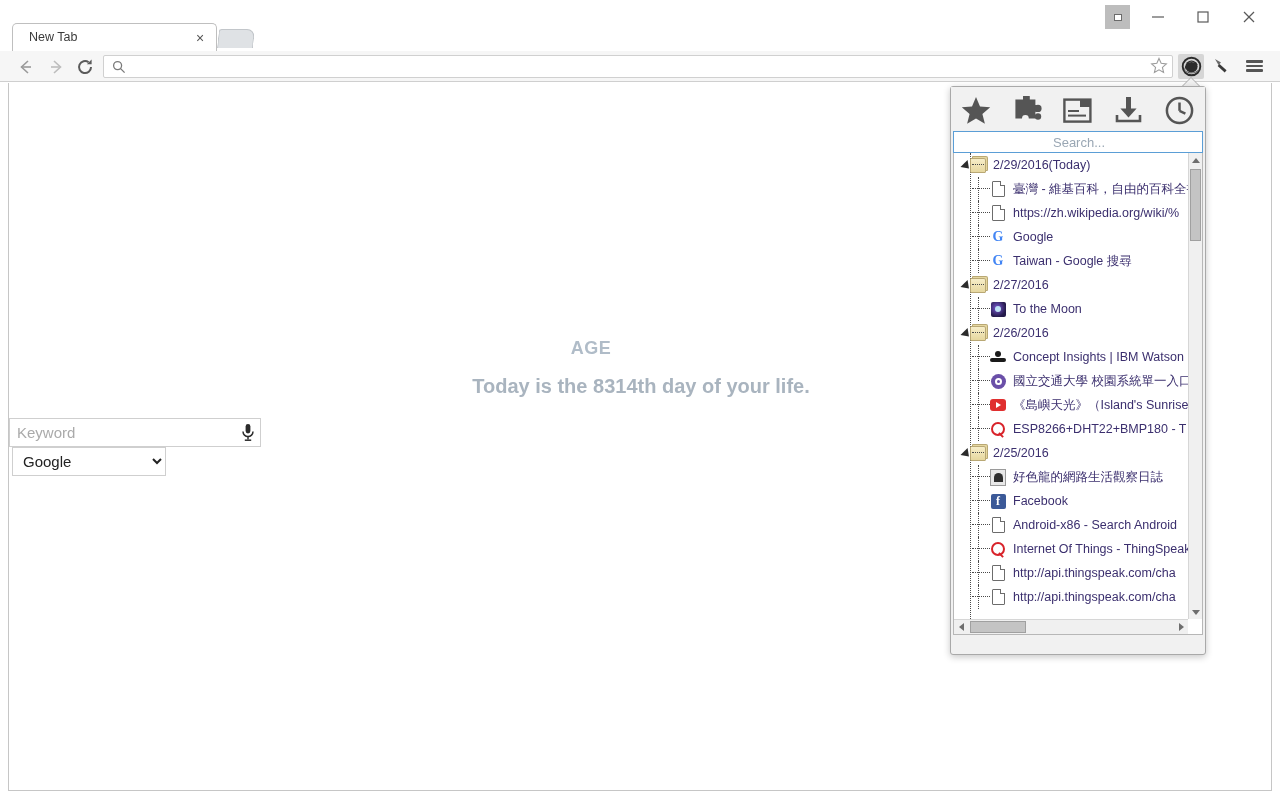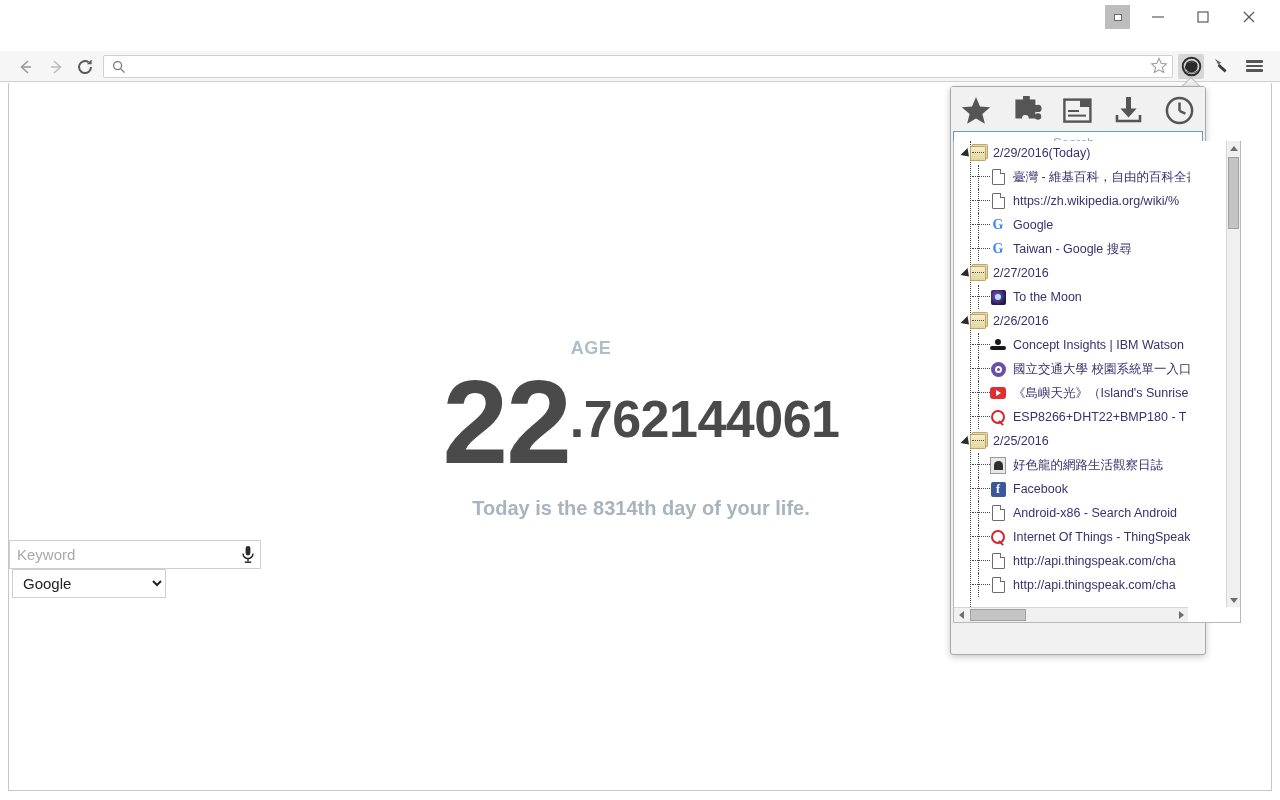--- a/index.html
+++ b/index.html
@@ -301,22 +301,22 @@
     font-size: 13px;
     font-family: "Liberation Sans", sans-serif;
     padding-left: 4px;
     color: #222;
     outline: none;
     text-align: center;
   }
   .popup-search::placeholder { color: #9aa7b4; }
   .tree-wrap {
     position: absolute;
-    left: 2px; top: 54px;
-    width: 288px; height: 482px;
+    left: 2px; top: 66px;
+    width: 250px; height: 482px;
     background: #ffffff;
     border: 1px solid #b7b7b7;
     border-top: none;
     box-sizing: border-box;
     overflow: hidden;
   }
   .tree {
     position: absolute;
     left: 0; top: 0;
     width: 236px; height: 480px;
@@ -572,20 +572,27 @@
       </svg>
     </div>
     <div class="win-ctrl" style="left:1226px;">
       <svg width="16" height="16" viewBox="0 0 16 16">
         <line x1="3" y1="3" x2="13" y2="13" stroke="#5a5a5a" stroke-width="1.2"></line>
         <line x1="13" y1="3" x2="3" y2="13" stroke="#5a5a5a" stroke-width="1.2"></line>
       </svg>
     </div>
   </div>
 
+  <div class="tabstrip">
+    <div class="tab">
+      <span class="tab-label">New Tab</span>
+      <span class="tab-close">×</span>
+    </div>
+    <div class="newtab-btn"></div>
+  </div>
 
   <div class="toolbar">
     <div class="nav-btn" style="left:14px;">
       <svg width="18" height="18" viewBox="0 0 18 18">
         <path d="M11 3 L4.5 9 L11 15" fill="none" stroke="#9a9a9a" stroke-width="1.6"></path>
         <line x1="4.5" y1="9" x2="14" y2="9" stroke="#9a9a9a" stroke-width="1.6"></line>
       </svg>
     </div>
     <div class="nav-btn" style="left:44px;">
       <svg width="18" height="18" viewBox="0 0 18 18">
@@ -634,23 +641,20 @@
     <div>
       <div class="hamburger-line"></div>
       <div class="hamburger-line"></div>
       <div class="hamburger-line"></div>
     </div>
   </div>
 
   <div class="content">
     <div class="ntp">
       <div class="age-label">AGE</div>
-      <div class="age-row">
-        <span class="age-int">22</span><span class="age-frac">.762144061</span>
-      </div>
       <div class="age-sub">Today is the 8314th day of your life.</div>
 
       <div class="search-row">
         <div class="kw-wrap">
           <input class="kw-input" value="" placeholder="Keyword" style="">
           <svg class="mic-icon" viewBox="0 0 14 19">
             <rect x="4.6" y="1" width="4.8" height="9.4" rx="2.4" fill="#2b2b2b"></rect>
             <path d="M2 8.6 A5 5 0 0 0 12 8.6" fill="none" stroke="#2b2b2b" stroke-width="1.5"></path>
             <line x1="7" y1="13.6" x2="7" y2="16.4" stroke="#2b2b2b" stroke-width="1.5"></line>
             <line x1="3.8" y1="17.2" x2="10.2" y2="17.2" stroke="#2b2b2b" stroke-width="1.5"></line>

